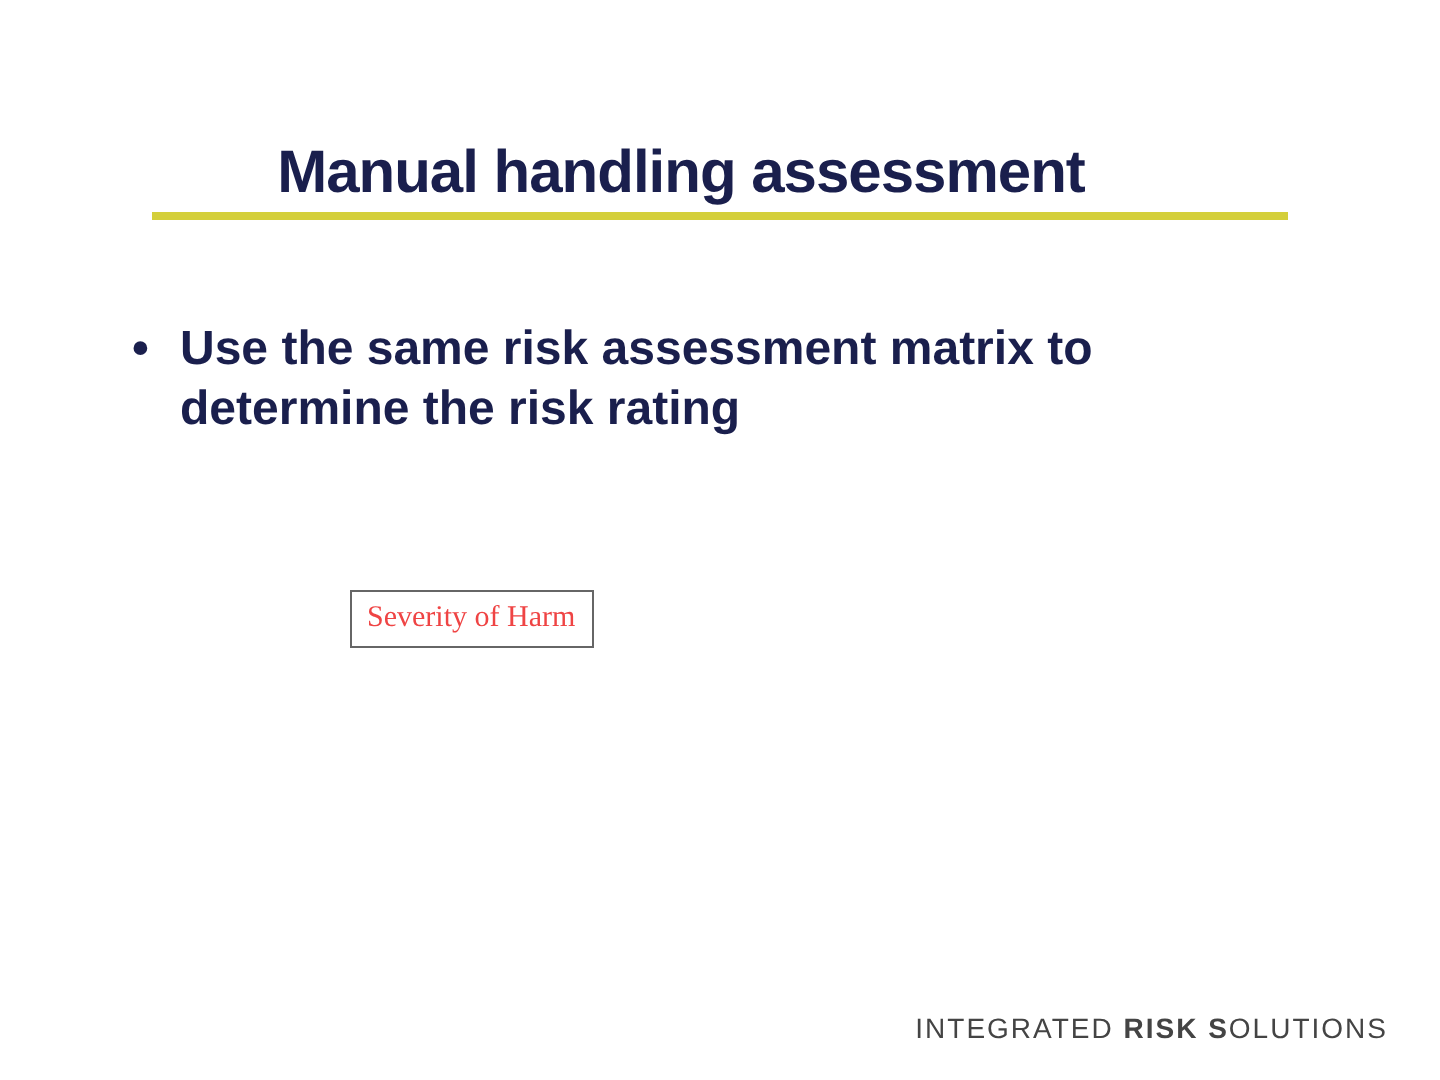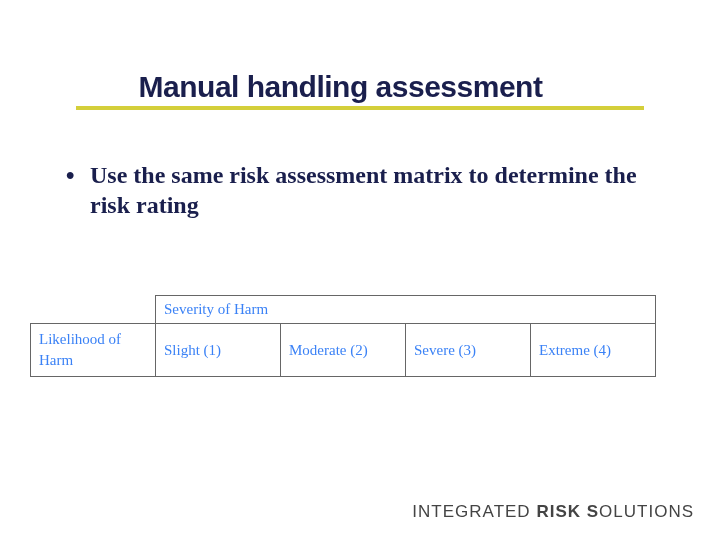--- a/index.html
+++ b/index.html
@@ -45,30 +45,29 @@
     line-height: 1.25;
   }
   .bullet-marker {
     width: 28px;
     flex-shrink: 0;
     padding-left: 6px;
   }
   .bullet-text {
     flex: 1;
     padding-left: 2px;
-    font-family: Liberation Serif, serif;
   }
   .matrix-table {
     position: absolute;
     top: 295px;
-    left: 30px;
+    left: 50px;
     border-collapse: collapse;
     font-family: "Times New Roman", Times, serif;
     font-size: 15px;
-    color: #3b82f6;
+    color: #ef4444;
   }
   .matrix-table td, .matrix-table th {
     border: 1px solid #666666;
     padding: 5px 8px;
     text-align: left;
     vertical-align: middle;
     background: #ffffff;
     font-weight: normal;
   }
   .matrix-table .no-border {
@@ -86,21 +85,21 @@
     border: none;
     background: transparent;
     padding: 4px 8px;
     vertical-align: top;
     line-height: 1.4;
   }
   .footer-logo {
     position: absolute;
     bottom: 18px;
     right: 26px;
-    font-size: 17px;
+    font-size: 14px;
     letter-spacing: 1px;
     color: #444444;
     font-family: Arial, sans-serif;
     text-align: center;
   }
   .footer-logo .bold { font-weight: bold; }
   .col-lh { width: 125px; }
   .col-d  { width: 125px; }
 </style>
 </head>
@@ -115,30 +114,20 @@
     <div class="bullet-text">Use the same risk assessment matrix to determine the risk rating</div>
   </div>
 </div>
 
 <table class="matrix-table">
   <tbody>
       <tr>
     <td class="no-border col-lh"></td>
     <td class="severity-title" colspan="4">Severity of Harm</td>
   </tr>
-  <tr>
-    <td class="likelihood-title col-lh" rowspan="1">
-      <span>Likelihood of</span><br>
-      <span>Harm</span>
-    </td>
-    <td class="col-d">Slight (1)</td>
-    <td class="col-d">Moderate (2)</td>
-    <td class="col-d">Severe (3)</td>
-    <td class="col-d">Extreme (4)</td>
-  </tr>
 </tbody>
   </table>
 
 <div class="footer-logo">
   <span>INTEGRATED</span>
   <span class="bold">RISK</span>
   <span class="bold">S</span><span>OLUTIONS</span>
 </div>
 
 </body></html>

